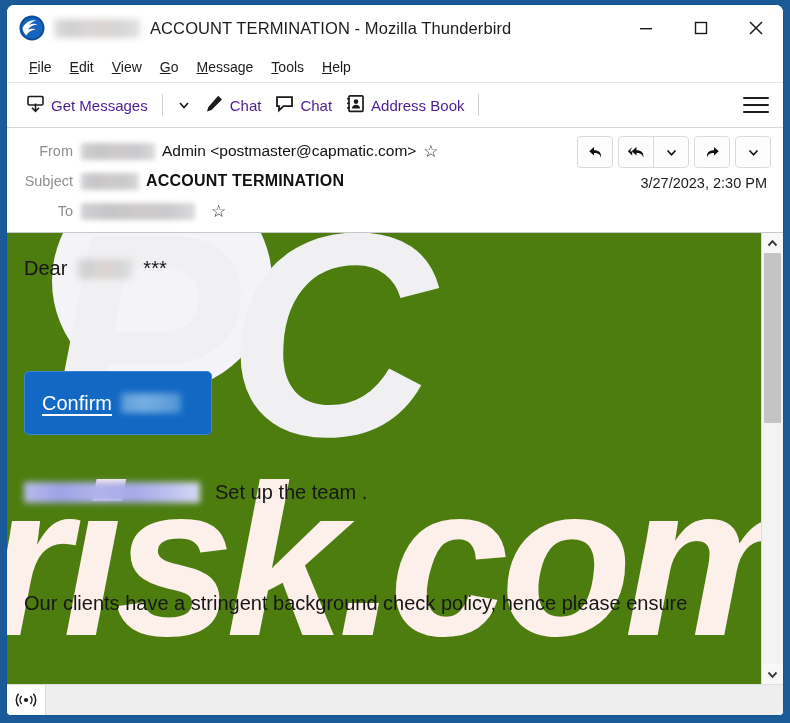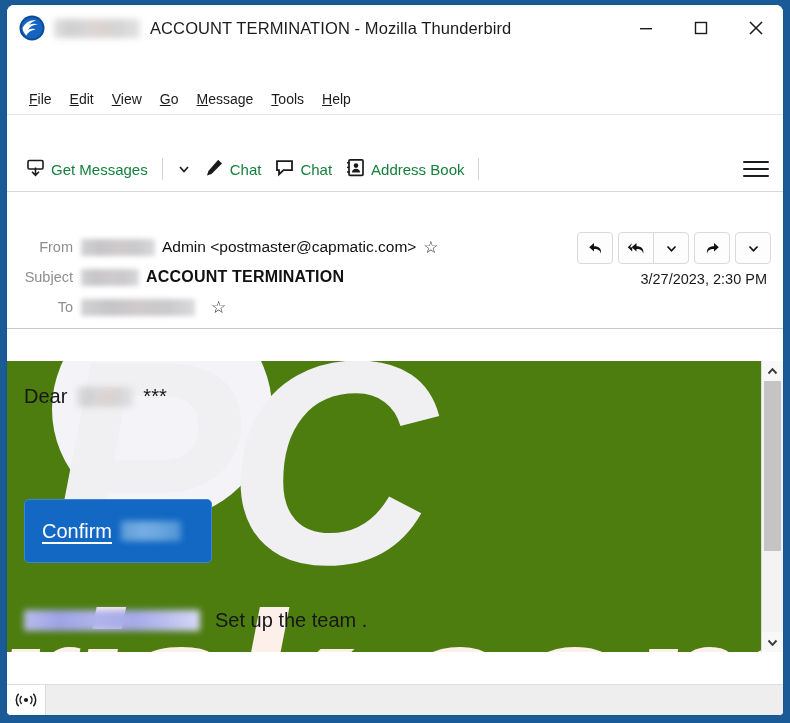--- a/index.html
+++ b/index.html
@@ -21,21 +21,20 @@
     left: 6px; top: 4px;
     width: 778px;
     height: 712px;
     background: #ffffff;
     border: 1px solid #14568f;
     border-radius: 8px 8px 5px 5px;
     box-sizing: border-box;
     overflow: hidden;
     display: flex;
     flex-direction: column;
-    gap: 32px;
   }
 
   
   .titlebar {
     height: 46px;
     flex: 0 0 46px;
     background: #ffffff;
     display: flex;
     align-items: center;
     position: relative;
@@ -121,21 +120,21 @@
     padding: 0 10px 0 12px;
     border-bottom: 1px solid #d9d9d9;
     position: relative;
   }
   .tb-item {
     display: flex;
     align-items: center;
     gap: 6px;
     padding: 4px 7px;
     font-size: 15px;
-    color: #15803d;
+    color: #4c1d95;
     white-space: nowrap;
   }
   .tb-item.disabled { color: #a5a5a5; }
   .tb-sep {
     width: 1px;
     height: 22px;
     background: #d2d2d2;
     margin: 0 7px;
   }
   .tb-caret { padding: 4px 7px; display:flex; align-items:center; }

